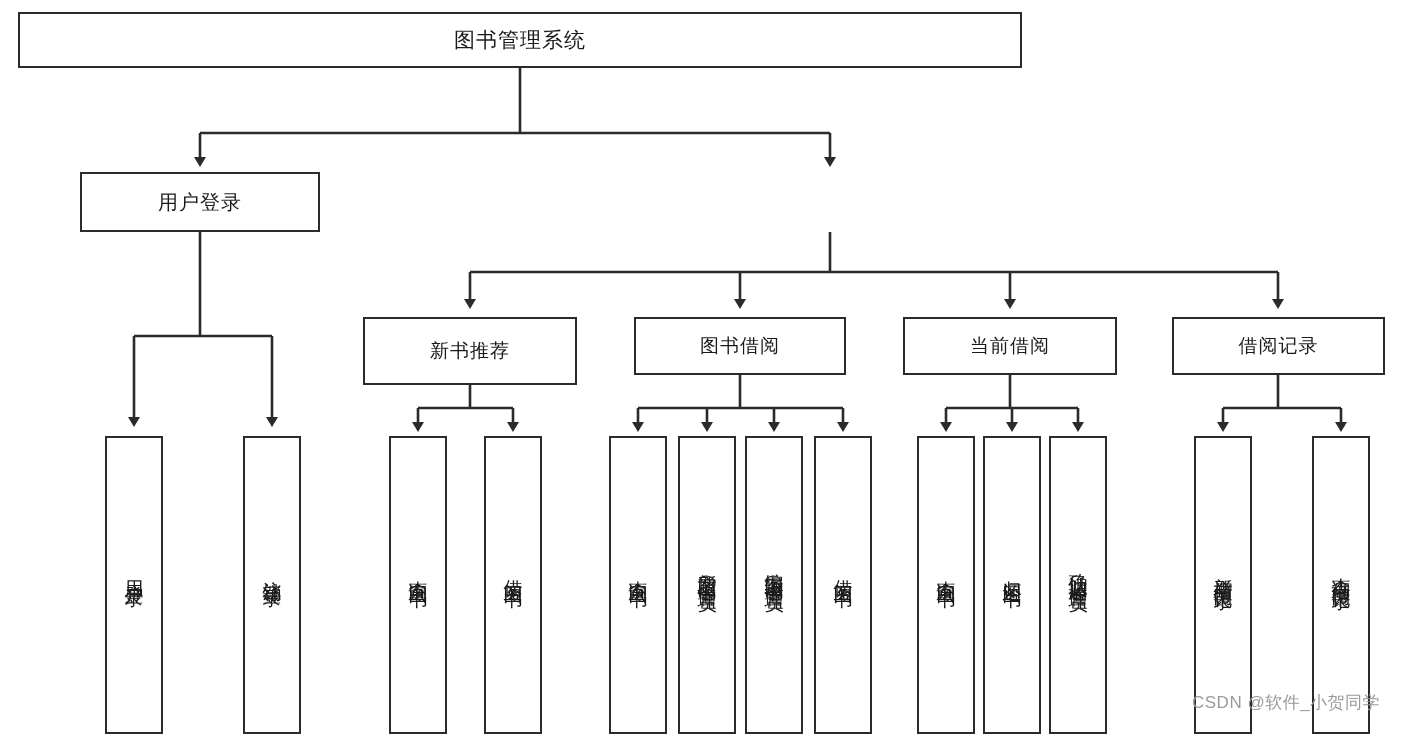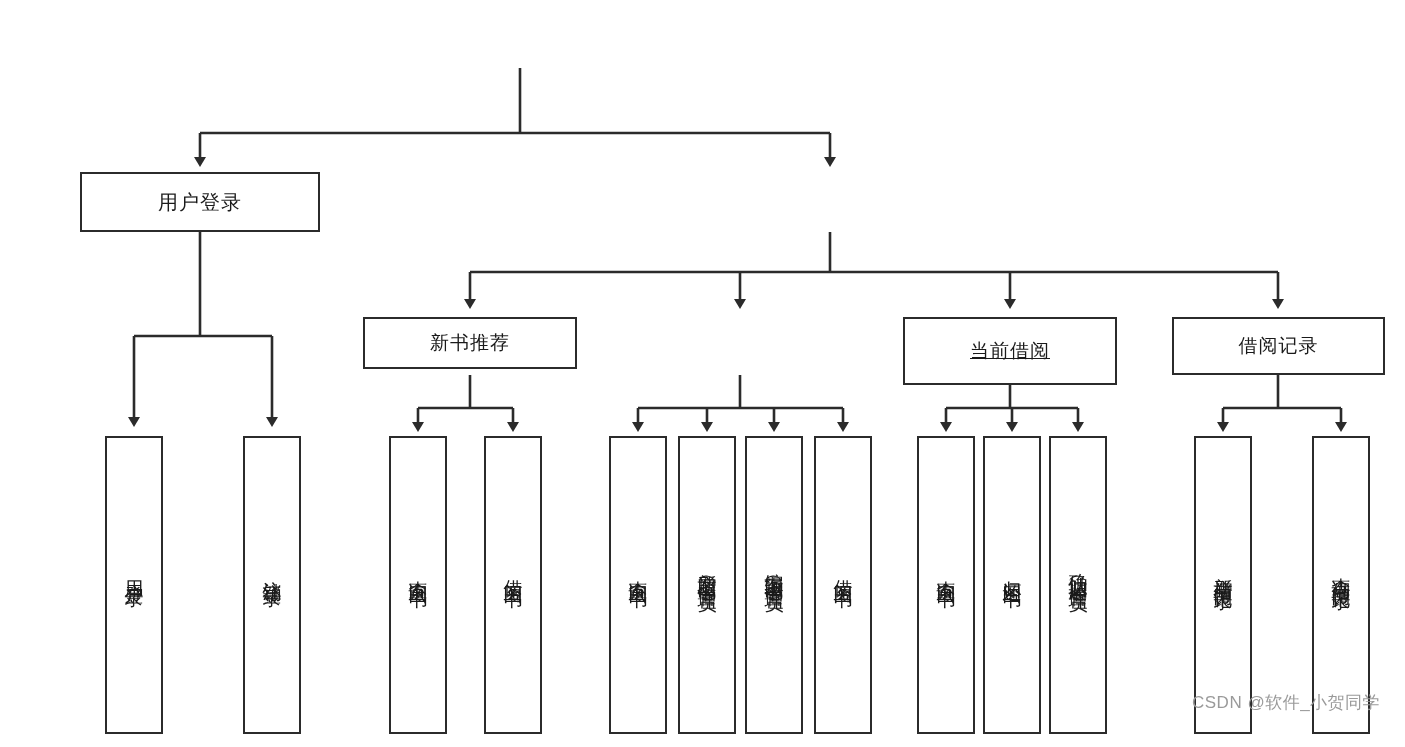--- a/index.html
+++ b/index.html
@@ -112,29 +112,35 @@
       <path d="M1012,408 L1012,423" marker-end="url(#arrow)"></path>
       <path d="M1078,408 L1078,423" marker-end="url(#arrow)"></path>
 
       <path d="M1278,375 L1278,408"></path>
       <path d="M1223,408 L1341,408"></path>
       <path d="M1223,408 L1223,423" marker-end="url(#arrow)"></path>
       <path d="M1341,408 L1341,423" marker-end="url(#arrow)"></path>
     </g>
   </svg>
 
+  <div class="node root" style="left:18px;top:12px;width:1004px;height:56px;">
+    <span>图书管理系统</span>
+  </div>
 
   <div class="node lvl1" style="left:80px;top:172px;width:240px;height:60px;">
     <span>用户登录</span>
   </div>
 
-  <div class="node lvl2" style="left:363px;top:317px;width:214px;height:52px;">
+  <div class="node lvl2" style="left:363px;top:317px;width:214px;height:68px;">
     <span>新书推荐</span>
   </div>
-  <div class="node lvl2" style="left:903px;top:317px;width:214px;height:68px;text-decoration:underline;">
+  <div class="node lvl2" style="left:634px;top:317px;width:212px;height:58px;">
+    <span>图书借阅</span>
+  </div>
+  <div class="node lvl2" style="left:903px;top:317px;width:214px;height:58px;">
     <span>当前借阅</span>
   </div>
   <div class="node lvl2" style="left:1172px;top:317px;width:213px;height:58px;">
     <span>借阅记录</span>
   </div>
 
   <div class="node leaf" style="left:105px;top:436px;width:58px;height:298px;">
     <span class="vtext">用户登录</span>
   </div>
   <div class="node leaf" style="left:243px;top:436px;width:58px;height:298px;">

